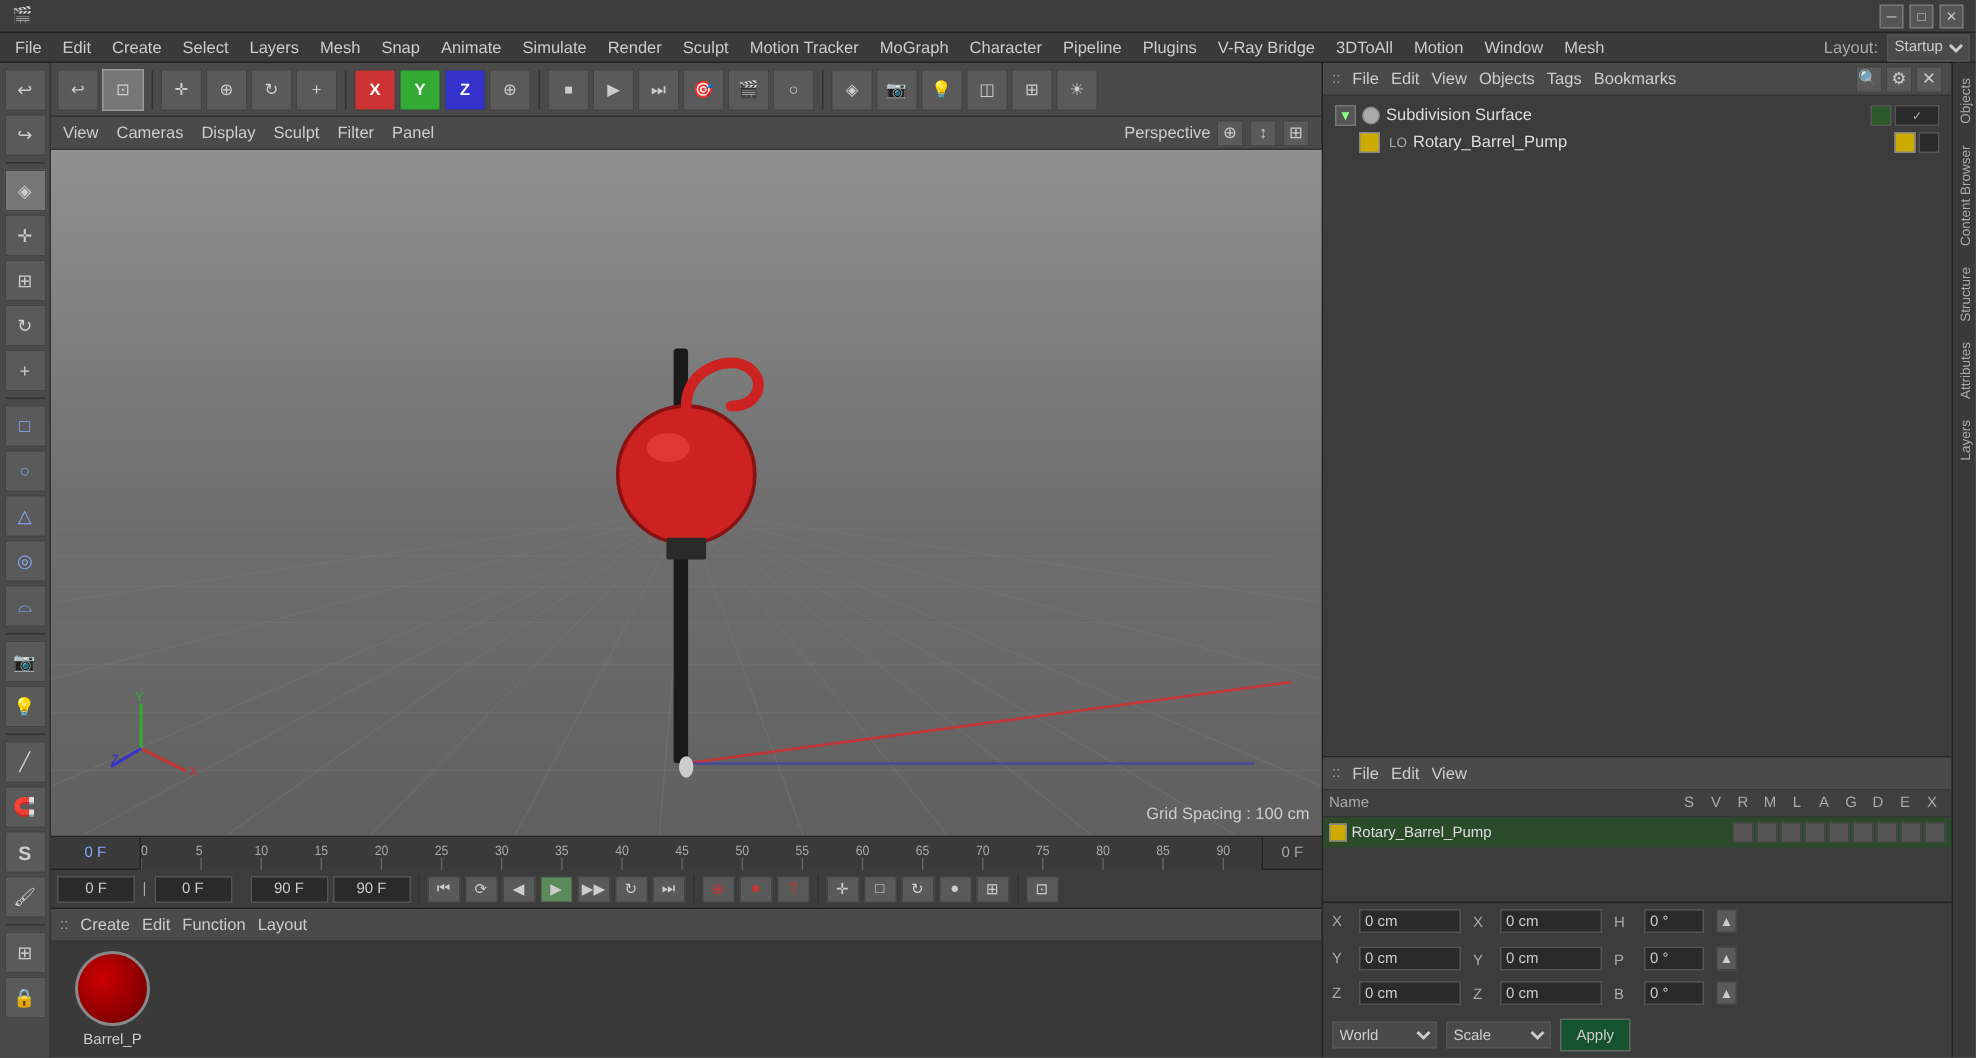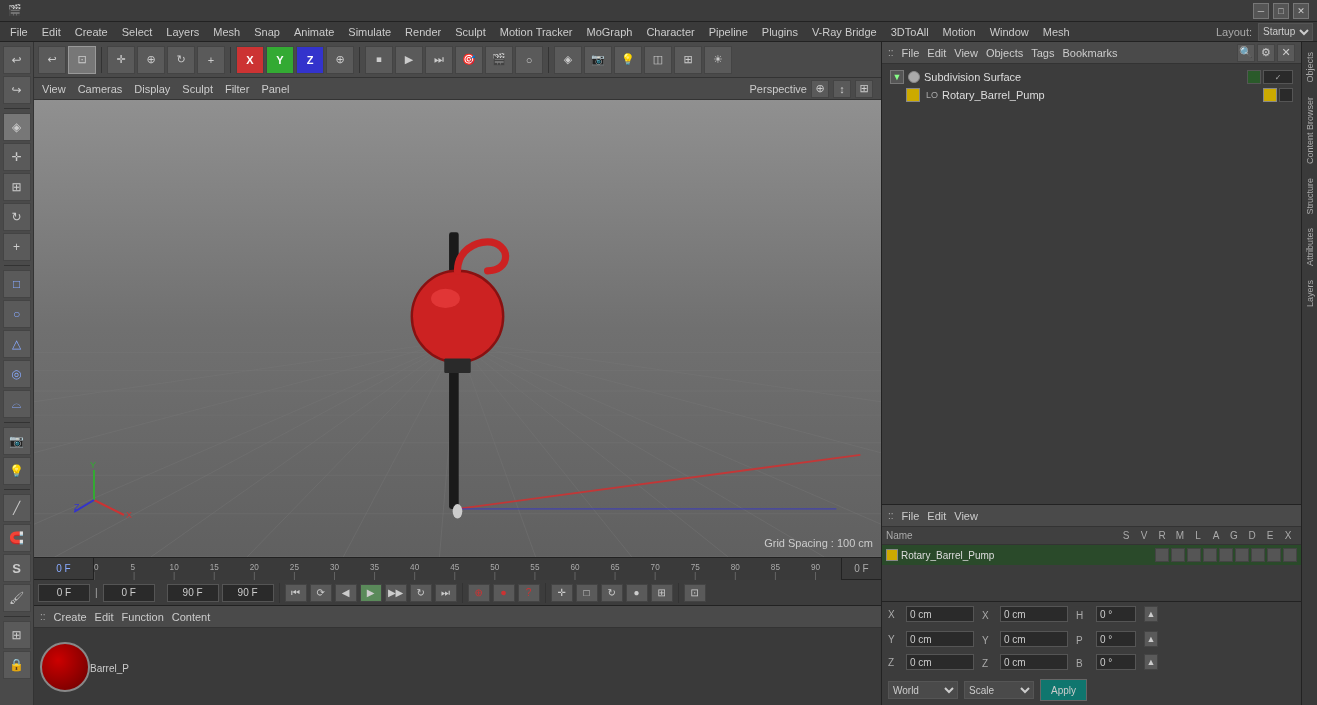--- a/index.html
+++ b/index.html
@@ -62,21 +62,21 @@
     #material-content { flex: 1; display: flex; align-items: center; padding: 6px; gap: 8px; }
     #material-thumb { width: 50px; height: 50px; background: radial-gradient(circle at 35% 35%, #cc0000, #660000); border-radius: 50%; border: 2px solid #888; cursor: pointer; }
     #material-label { font-size: 10px; color: #ccc; margin-top: 4px; text-align: center; }
 
     
     #attrs-panel { height: 100px; background: #3a3a3a; border-top: 1px solid #222; display: flex; flex-direction: column; }
     .attr-row { display: flex; align-items: center; margin-bottom: 3px; gap: 4px; }
     .attr-label { width: 14px; font-size: 10px; color: #aaa; }
     .attr-input { width: 68px; height: 16px; background: #2a2a2a; border: 1px solid #555; color: #ccc; font-size: 10px; padding: 0 3px; }
     .attrs-dropdown { height: 18px; background: #4a4a4a; border: 1px solid #555; color: #ccc; font-size: 10px; width: 70px; }
-    .apply-btn { height: 22px; background: #0f766e; border: 1px solid #666; color: #ccc; font-size: 10px; padding: 0 10px; cursor: pointer; }
+    .apply-btn { height: 22px; background: #14532d; border: 1px solid #666; color: #ccc; font-size: 10px; padding: 0 10px; cursor: pointer; }
 
     
     #right-panel { width: 420px; display: flex; flex-direction: column; background: #3c3c3c; border-left: 1px solid #222; flex-shrink: 0; }
 
     
     #obj-manager-top { flex: 1; display: flex; flex-direction: column; border-bottom: 1px solid #222; }
     #obj-top-header { height: 22px; background: #4a4a4a; display: flex; align-items: center; padding: 0 6px; gap: 8px; border-bottom: 1px solid #333; }
     #obj-top-content { flex: 1; padding: 4px; }
     .obj-tree-item { display: flex; align-items: center; gap: 4px; padding: 2px 4px; cursor: pointer; }
     .obj-name { font-size: 11px; color: #ddd; }
@@ -382,24 +382,24 @@
         <div class="transport-separator"></div>
         <div class="transport-btn">⊡</div>
       </div>
 
       <div id="material-panel">
         <div id="material-toolbar">
           <span style="font-size:10px; color:#aaa;">::</span>
           <span class="vp-menu">Create</span>
           <span class="vp-menu">Edit</span>
           <span class="vp-menu">Function</span>
-          <span class="vp-menu">Content</span>
+          <span class="vp-menu">Layout</span>
         </div>
         <div id="material-content">
-          <div style="display:flex; flex-direction:row; align-items:center;">
+          <div style="display:flex; flex-direction:column; align-items:center;margin-left:10px;">
             <div id="material-thumb"></div>
             <div id="material-label">Barrel_P</div>
           </div>
         </div>
       </div>
 
     </div>
   </div>
 
   <div id="right-panel">

